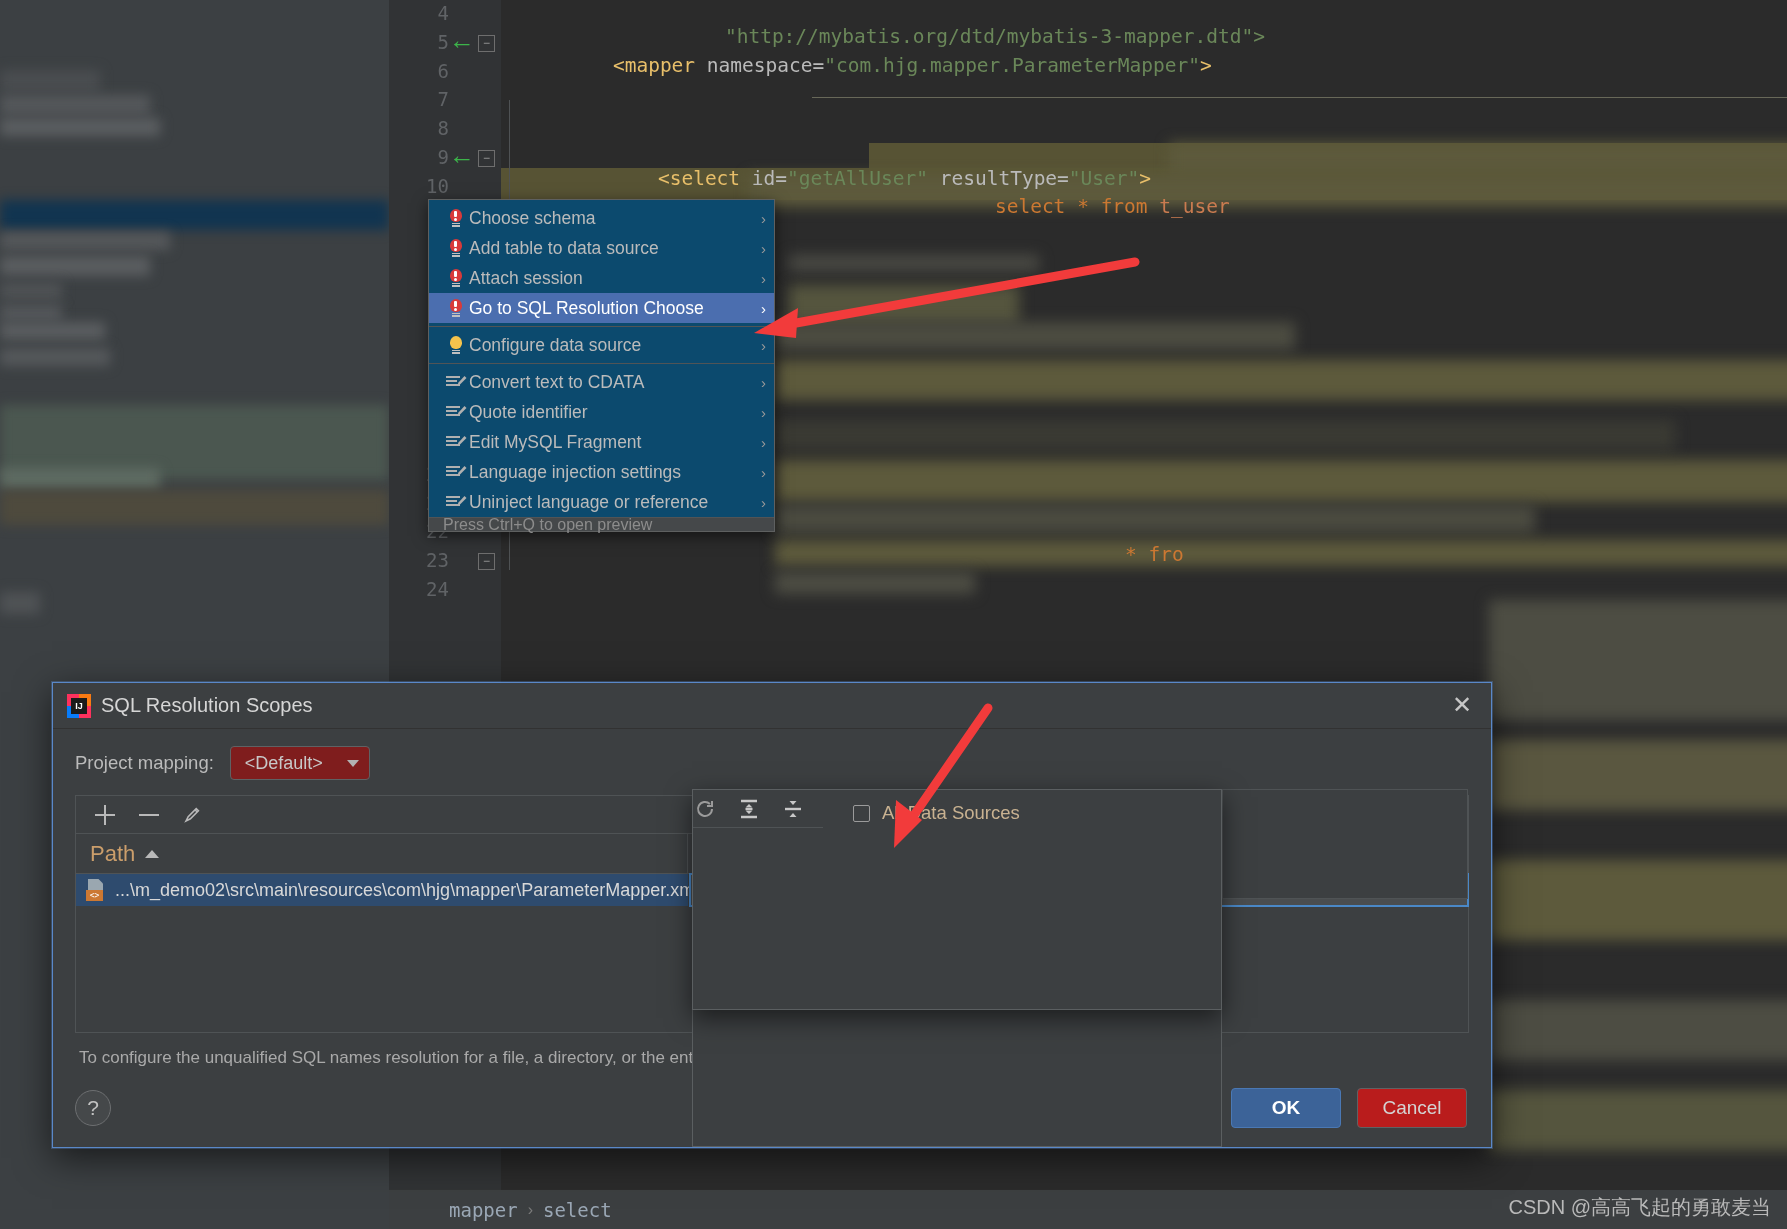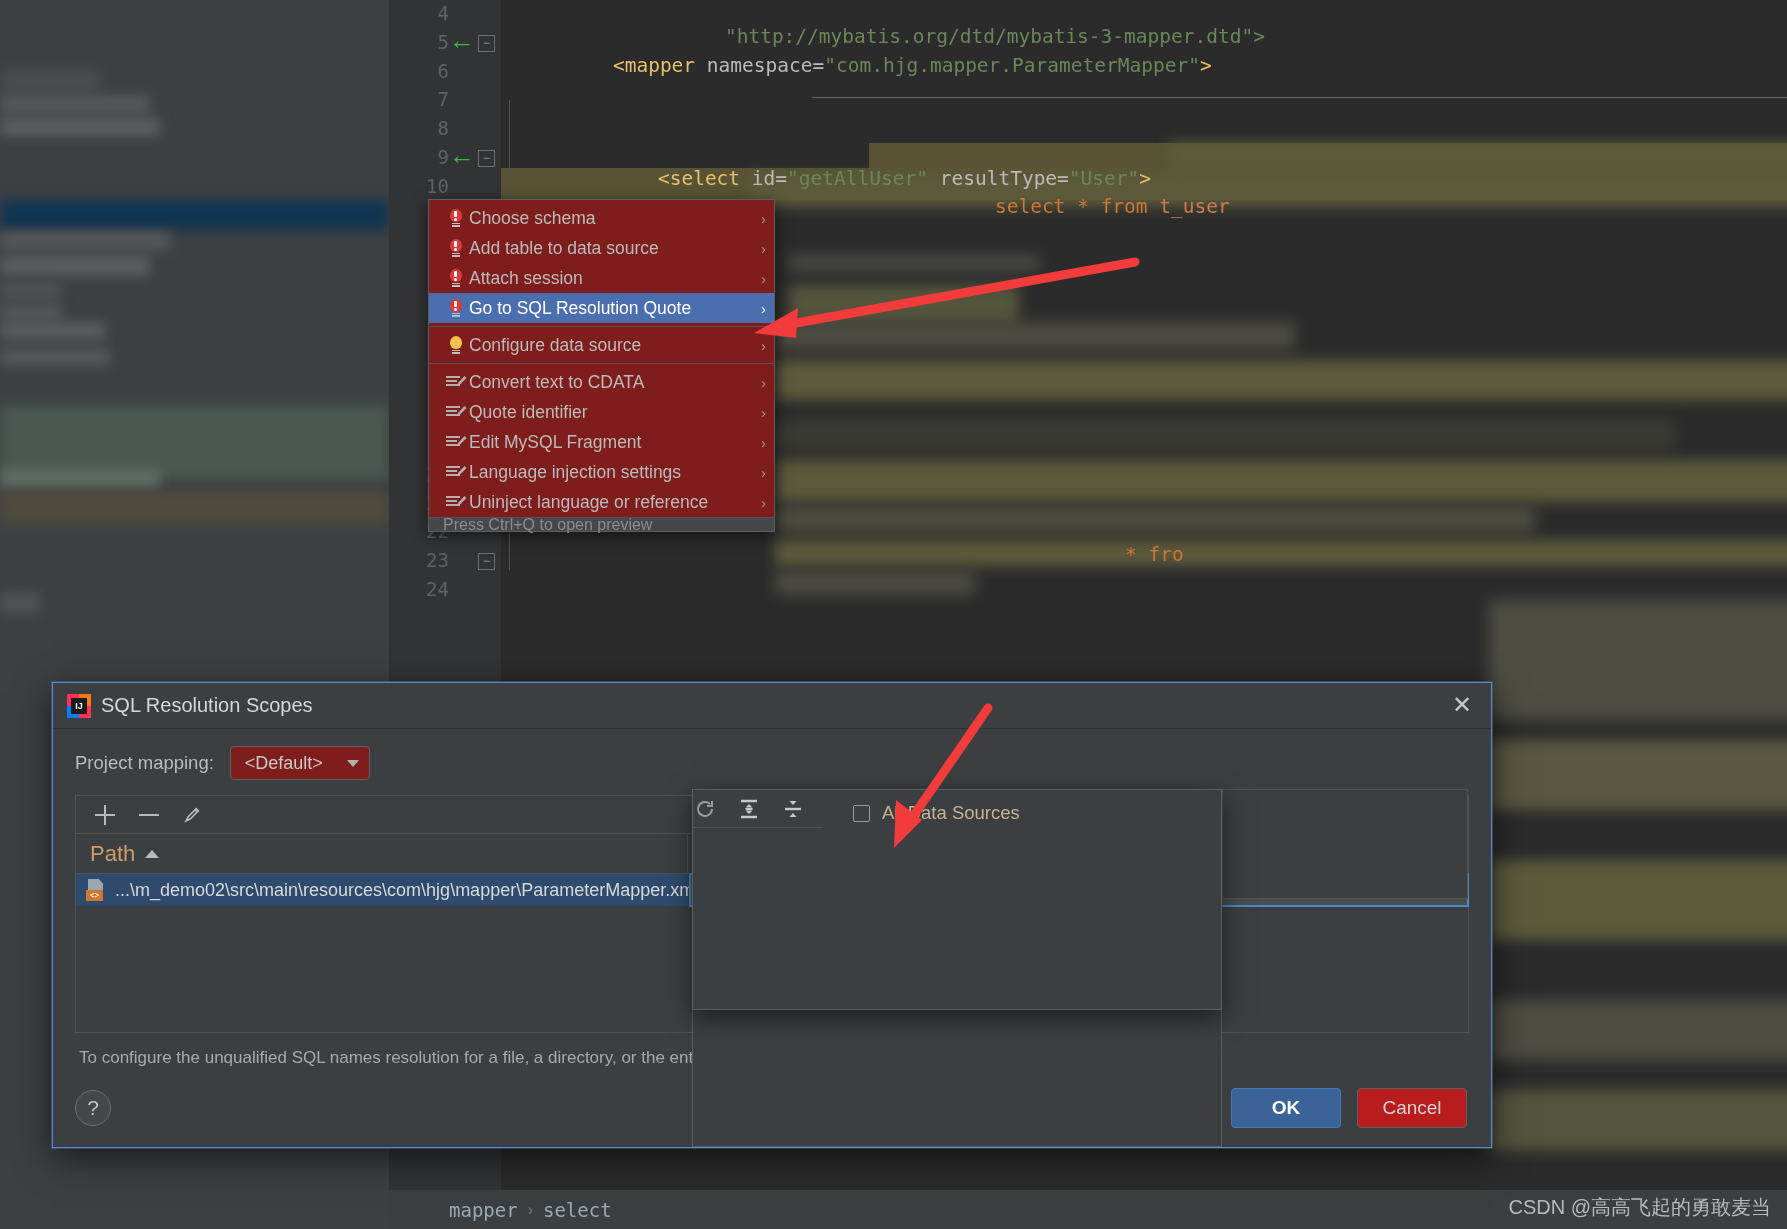--- a/index.html
+++ b/index.html
@@ -61,21 +61,21 @@
 
   
   .smear { position: absolute; filter: blur(7px); border-radius: 2px; }
 
   
   .indent-guide { position: absolute; width: 1px; background: #4f5254; }
 
   
   .ctx-menu {
     position: absolute; left: 428px; top: 199px; width: 347px;
-    background: #7f1d1d; border: 1px solid #5e6060;
+    background: #0c4a6e; border: 1px solid #5e6060;
     box-shadow: 0 4px 14px rgba(0,0,0,.55);
     padding: 3px 0 0 0; z-index: 40;
   }
   .ctx-item {
     display: flex; align-items: center; height: 30px;
     padding: 0 8px 0 14px; color: #bbbbbb; font-size: 17.5px;
     position: relative;
   }
   .ctx-item.sel { background: #4b6eaf; color: #ffffff; }
   .ctx-ico { width: 26px; display: flex; align-items: center; justify-content: center; }
@@ -437,21 +437,21 @@
       <div class="ctx-item sel">
         <span class="ctx-ico">
           <span class="bulb">
             <span class="glass"></span>
             <span class="bang"></span>
             <span class="bangdot"></span>
             <span class="base1"></span>
             <span class="base2"></span>
           </span>
         </span>
-        <span class="ctx-label">Go to SQL Resolution Quote</span>
+        <span class="ctx-label">Go to SQL Resolution Choose</span>
         <span class="ctx-arrow">›</span>
       </div>
       <div class="ctx-sep"></div>
       <div class="ctx-item">
         <span class="ctx-ico">
           <span class="bulb yellow">
             <span class="glass"></span>
             <span class="base1"></span>
             <span class="base2"></span>
           </span>

